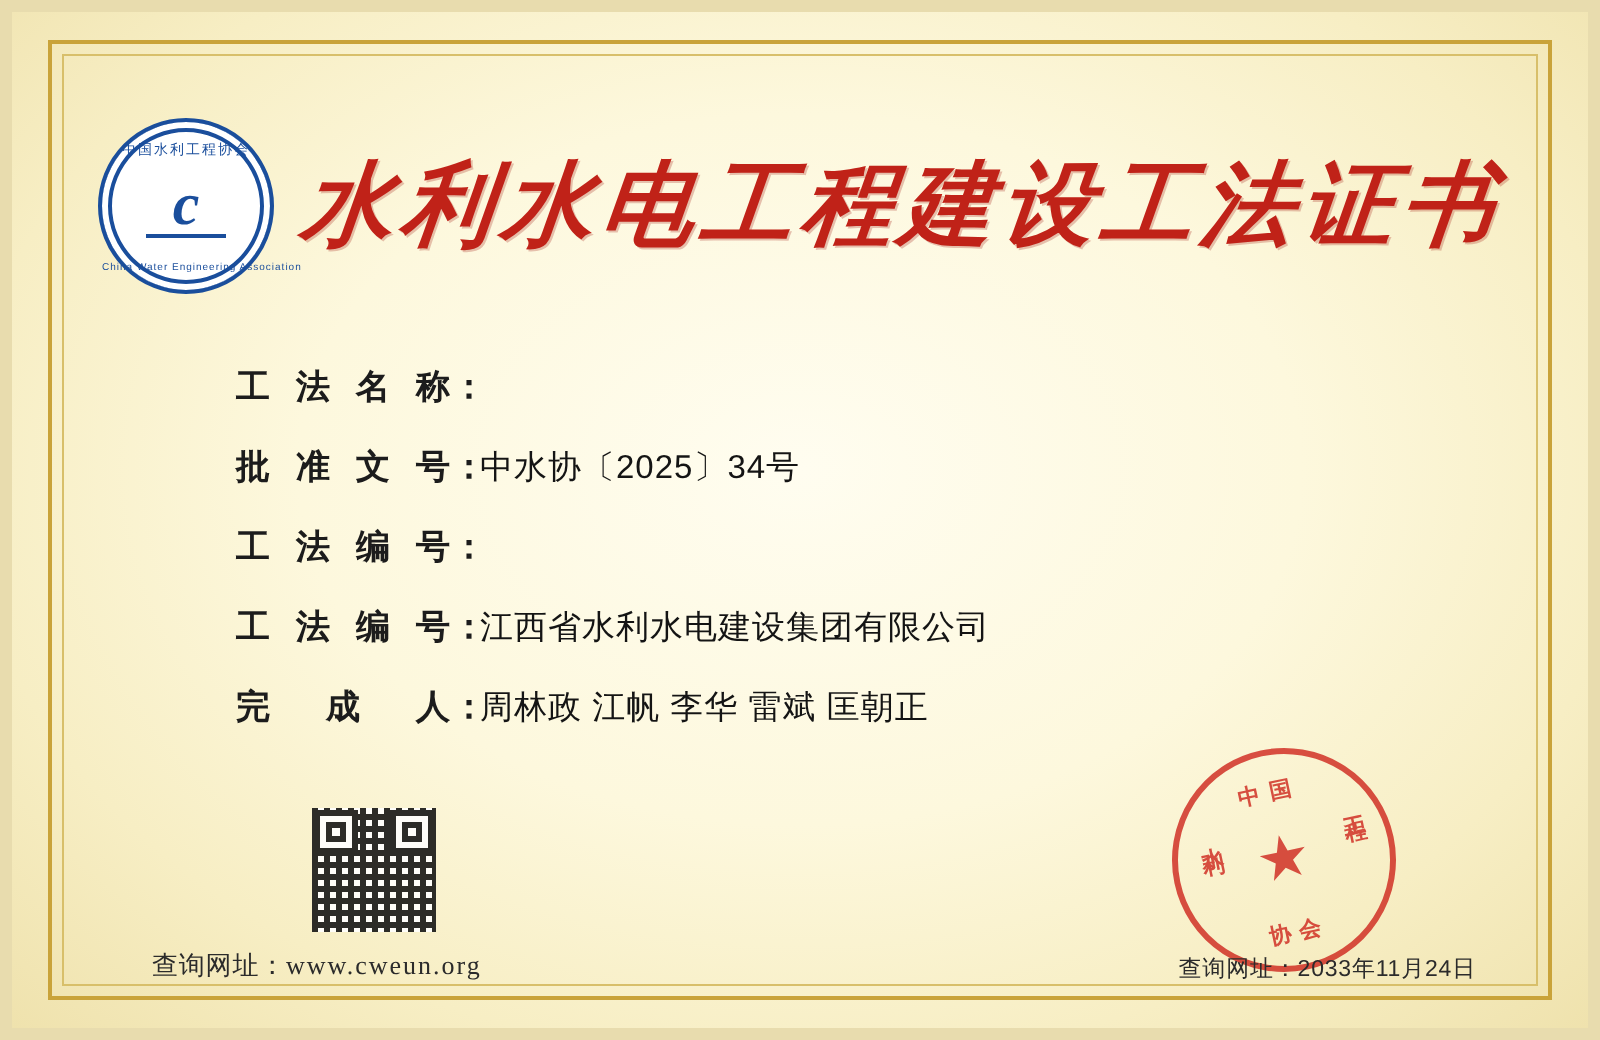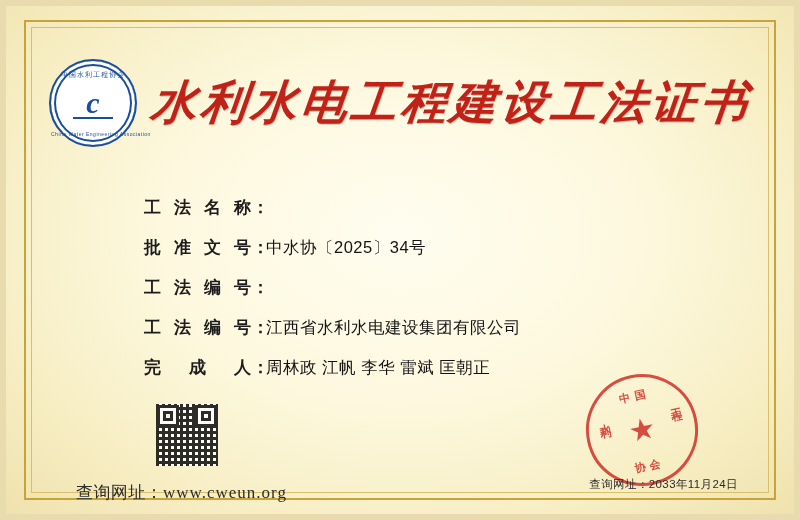--- a/index.html
+++ b/index.html
@@ -109,23 +109,22 @@
     letter-spacing: 4px;
     white-space: nowrap;
     transform: skewX(-6deg);
     text-shadow: 1px 1px 0 rgba(160,20,10,0.25);
   }
 
   
   .fields {
     position: absolute;
     left: 112px;
-    top: 190px;
+    top: 176px;
     width: 600px;
-    margin-left: 26px;
   }
   .field-row {
     display: flex;
     align-items: baseline;
     margin-bottom: 17px;
     font-size: 17px;
     color: #1c1c1c;
   }
   .field-label {
     width: 108px;
@@ -238,22 +237,22 @@
     font-size: 18px;
     letter-spacing: 2px;
     color: #141414;
     font-family: "Liberation Sans", sans-serif;
   }
 
   
   .footer-left {
     position: absolute;
     left: 70px;
-    bottom: 10px;
-    font-size: 17px;
+    bottom: 22px;
+    font-size: 13px;
     color: #2b2b2b;
     letter-spacing: 0.4px;
   }
   .footer-left .url {
     font-family: "Liberation Serif", serif;
     letter-spacing: 1px;
   }
   .footer-right {
     position: absolute;
     right: 56px;

